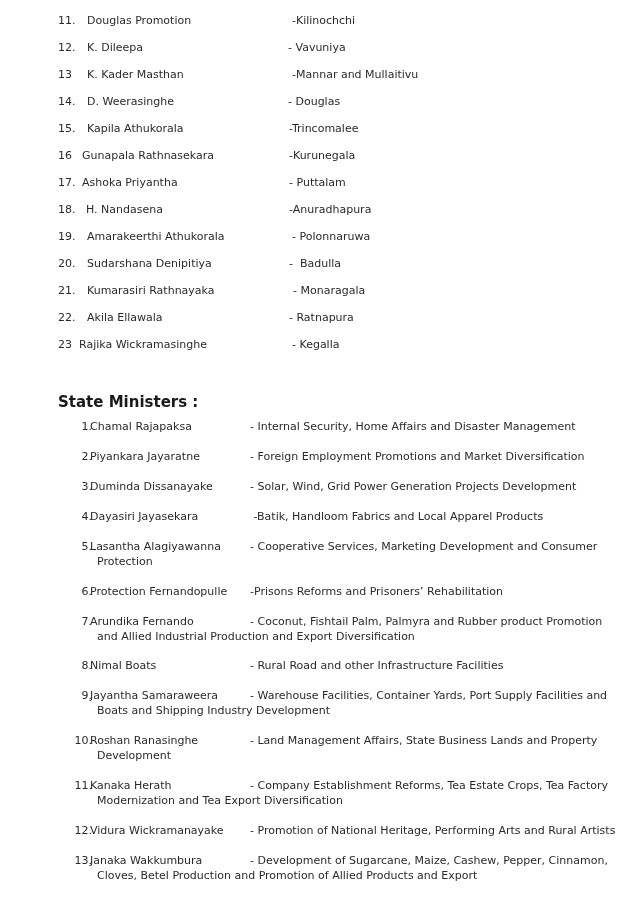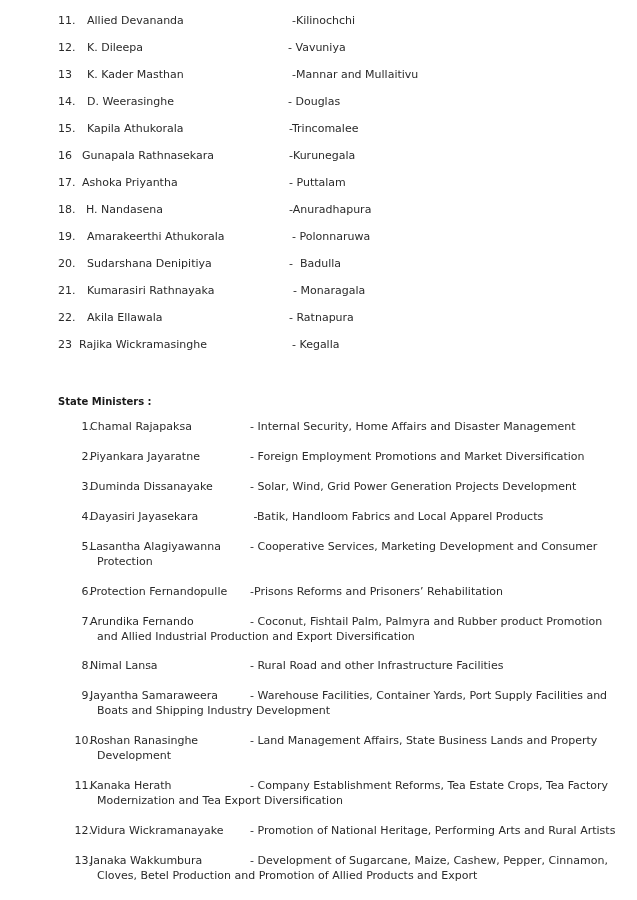--- a/index.html
+++ b/index.html
@@ -4,34 +4,34 @@
 <style>
   html, body { margin: 0; padding: 0; }
   body {
     width: 637px; height: 900px; background: #ffffff; position: relative; overflow: hidden;
     font-family: "DejaVu Sans", sans-serif; font-size: 11px; color: #2a2a2a;
   }
   .row { position: absolute; left: 0; width: 637px; height: 14px; line-height: 14px; }
   .num { position: absolute; left: 58px; }
   .name { position: absolute; }
   .dist { position: absolute; }
-  .heading { position: absolute; left: 58px; top: 395px; font-weight: bold; font-size: 10px; line-height: 14px; color: #1a1a1a; }
+  .heading { position: absolute; left: 58px; top: 395px; font-weight: bold; font-size: 15px; line-height: 14px; color: #1a1a1a; }
   .srow { position: absolute; left: 0; width: 637px; line-height: 15px; }
   .snum { position: absolute; left: 74px; width: 18px; text-align: right; }
   .sname { position: absolute; left: 90px; }
   .sport { position: absolute; left: 250px; white-space: nowrap; }
   .scont { position: absolute; left: 97px; top: 15px; white-space: nowrap; }
 </style>
 </head>
 <body>
 
 <div>
   <div class="row" style="top:14px">
     <span class="num">11.</span>
-    <span class="name" style="left:87px">Allied Devananda</span>
+    <span class="name" style="left:87px">Douglas Promotion</span>
     <span class="dist" style="left:292px">-Kilinochchi</span>
   </div>
   <div class="row" style="top:41px">
     <span class="num">12.</span>
     <span class="name" style="left:87px">K. Dileepa</span>
     <span class="dist" style="left:288px">- Vavuniya</span>
   </div>
   <div class="row" style="top:68px">
     <span class="num">13</span>
     <span class="name" style="left:87px">K. Kader Masthan</span>
@@ -124,21 +124,21 @@
     <span class="sport">-Prisons Reforms and Prisoners’ Rehabilitation</span>
   </div>
   <div class="srow" style="top:614px">
     <span class="snum">7.</span>
     <span class="sname">Arundika Fernando</span>
     <span class="sport">- Coconut, Fishtail Palm, Palmyra and Rubber product Promotion</span>
     <span class="scont">and Allied Industrial Production and Export Diversification</span>
   </div>
   <div class="srow" style="top:658px">
     <span class="snum">8.</span>
-    <span class="sname">Nimal Lansa</span>
+    <span class="sname">Nimal Boats</span>
     <span class="sport">- Rural Road and other Infrastructure Facilities</span>
   </div>
   <div class="srow" style="top:688px">
     <span class="snum">9.</span>
     <span class="sname">Jayantha Samaraweera</span>
     <span class="sport">- Warehouse Facilities, Container Yards, Port Supply Facilities and</span>
     <span class="scont">Boats and Shipping Industry Development</span>
   </div>
   <div class="srow" style="top:733px">
     <span class="snum">10.</span>

